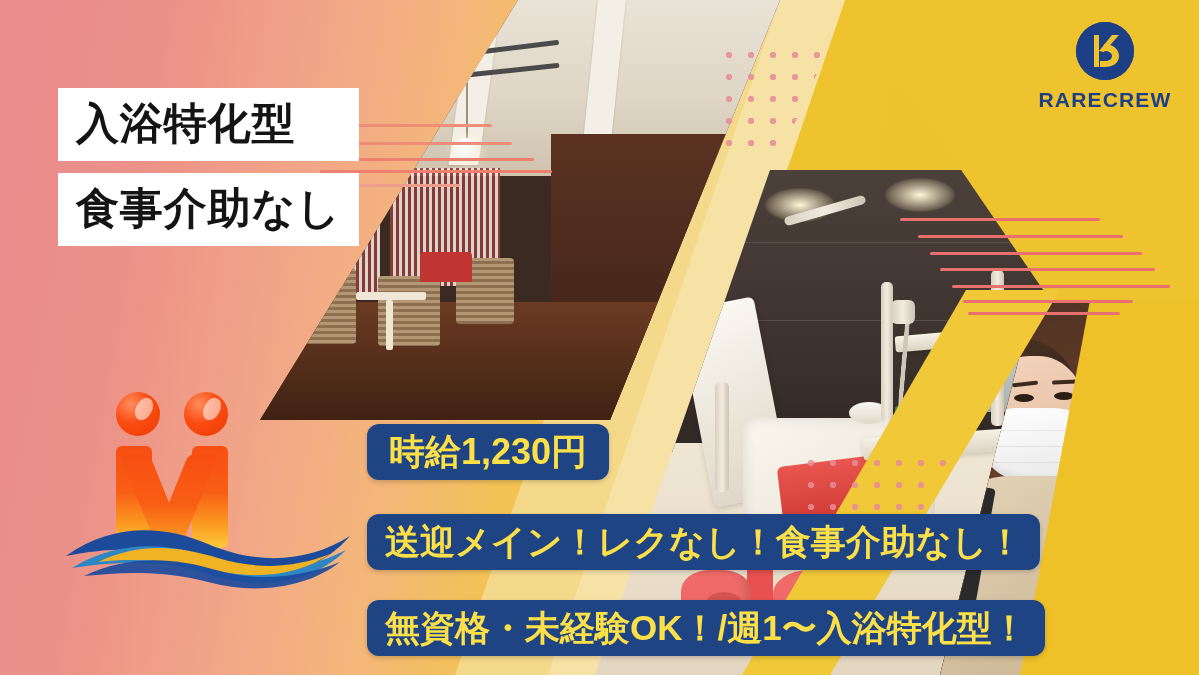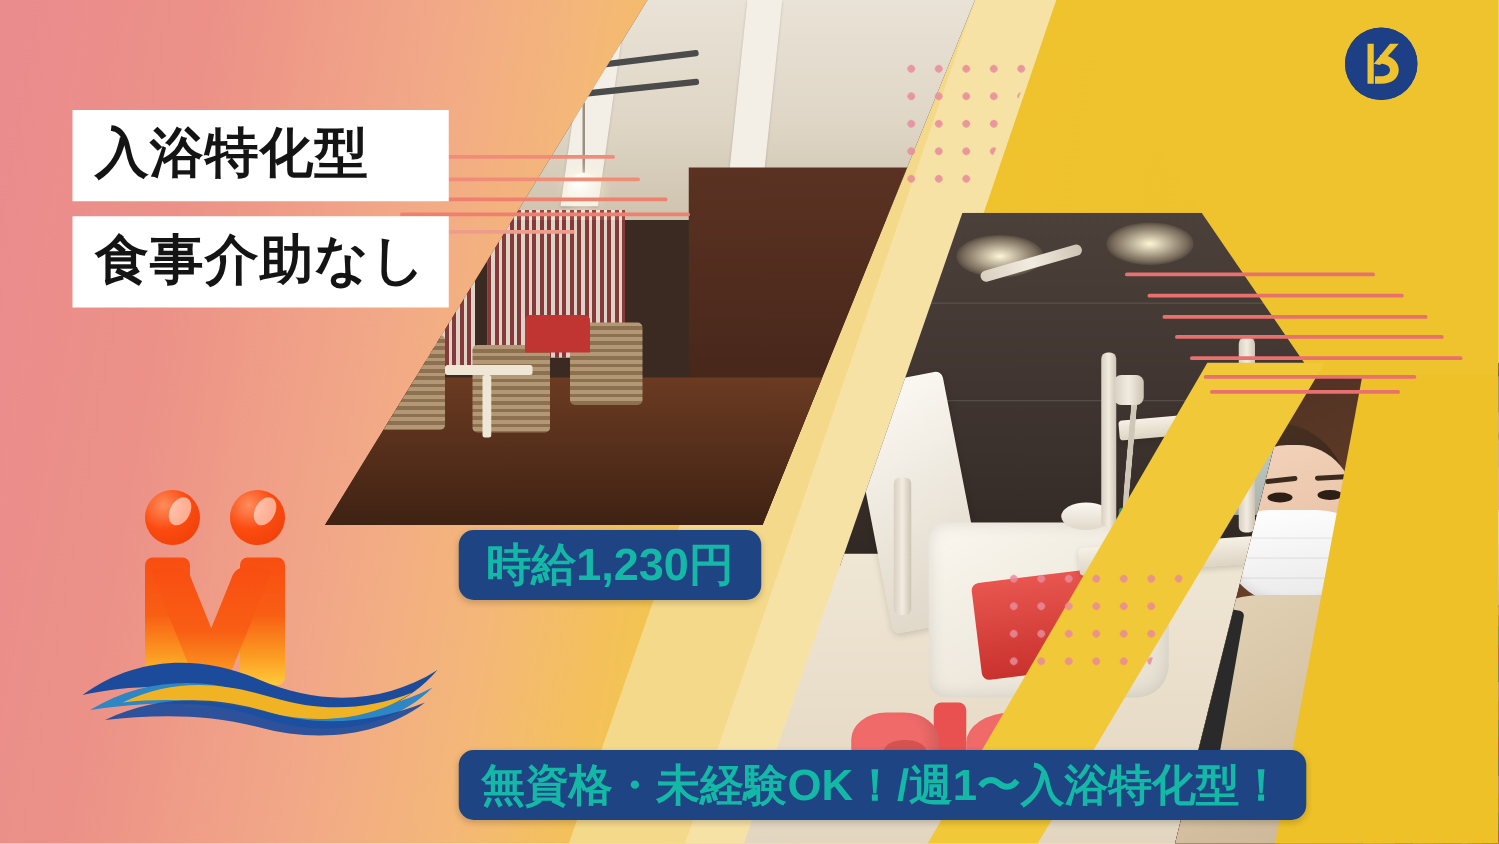--- a/index.html
+++ b/index.html
@@ -311,21 +311,21 @@
   .spa-name {
     position:absolute; left:0; top:186px; width:300px;
     text-align:center; font-size:34px; font-weight:700; color:#3e3630;
     letter-spacing:.01em;
   }
 
   
   .badge {
     position: absolute; z-index: 25;
     background: #1f4483;
-    color: #14b8a6;
+    color: #fde047;
     border-radius: 12px;
     font-weight: 700;
     display: flex; align-items: center;
     white-space: nowrap;
     box-shadow: 0 2px 5px rgba(0,0,0,.18);
   }
   .badge-wage { left: 367px; top: 424px; height: 56px; padding: 0 22px; font-size: 36px; }
   .badge-duty { left: 367px; top: 514px; height: 56px; padding: 0 18px; font-size: 35px; }
   .badge-cond { left: 367px; top: 600px; height: 56px; padding: 0 18px; font-size: 35px; }
 
@@ -477,28 +477,32 @@
       <path d="M8,54 C52,22 104,22 150,42 C196,62 248,62 292,34 C256,76 198,82 150,62 C102,42 46,46 8,54 Z" fill="#1c4b9c"></path>
       <path d="M14,66 C60,38 110,40 152,56 C196,72 246,70 288,48 C252,84 196,88 150,72 C104,56 54,60 14,66 Z" fill="#2f86c4"></path>
       <path d="M40,60 C82,40 120,44 160,56 C200,68 236,66 272,52 C240,74 196,78 156,68 C116,58 76,56 40,60 Z" fill="#f0b323"></path>
       <path d="M26,74 C72,52 118,56 158,68 C198,80 242,76 282,60 C246,88 194,92 150,80 C106,68 62,70 26,74 Z" fill="#1c4b9c" opacity=".92"></path>
     </svg>
   </div>
 
   <div class="badge badge-wage">
     <span>時給1,230円</span>
   </div>
+  <div class="badge badge-duty">
+    <span>送迎メイン！レクなし！食事介助なし！</span>
+  </div>
   <div class="badge badge-cond">
     <span>無資格・未経験OK！/週1〜入浴特化型！</span>
   </div>
 
   <div class="rarecrew">
     <div class="rc-mark">
       <svg width="58" height="58" viewBox="0 0 58 58">
         <circle cx="29" cy="29" r="29" fill="#1d3f86"></circle>
         <path d="M18 13 h5 v32 h-5 z" fill="#efc32e"></path>
         <path d="M23 29 l13 -16 h7 l-15 17 z" fill="#efc32e"></path>
         <path d="M28 22 c9 0 15 5 15 12 c0 7 -6 11 -14 11 h-5 v-6 h5 c4 0 7 -2 7 -5 c0 -3 -3 -5 -8 -5 z" fill="#efc32e"></path>
       </svg>
     </div>
+    <div class="rc-name">RARECREW</div>
   </div>
 
 </div>
 
 </body></html>

